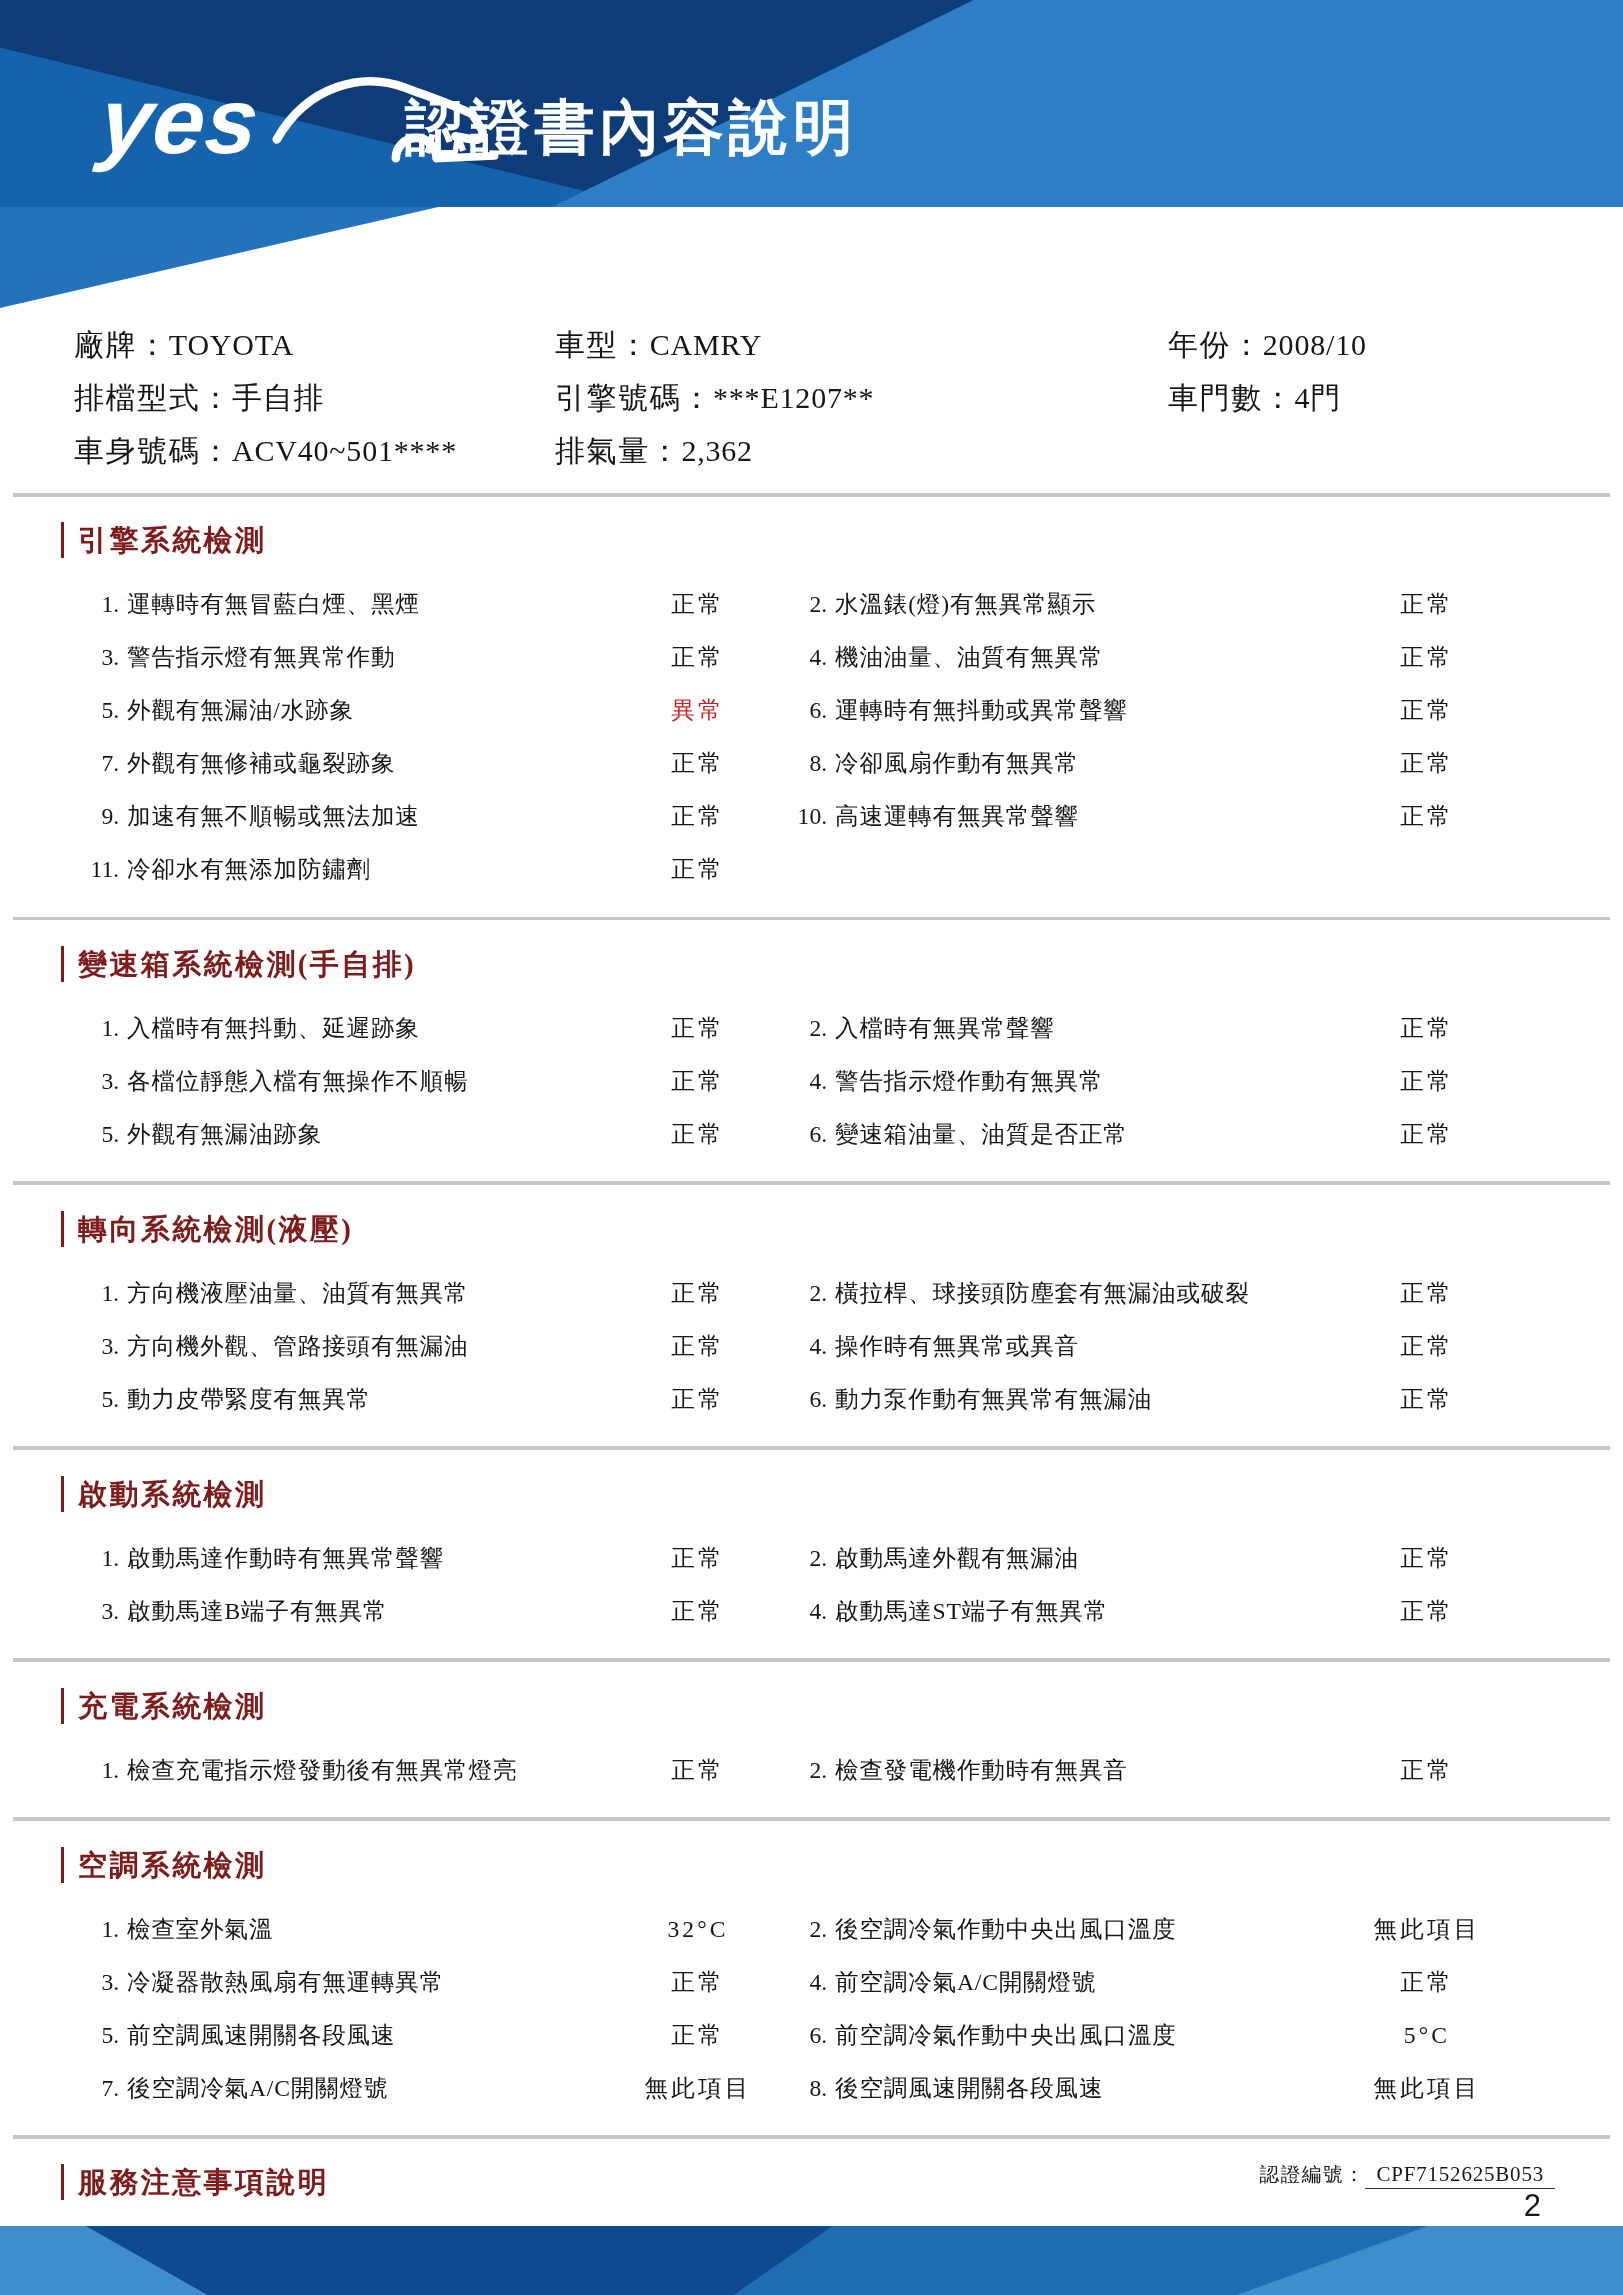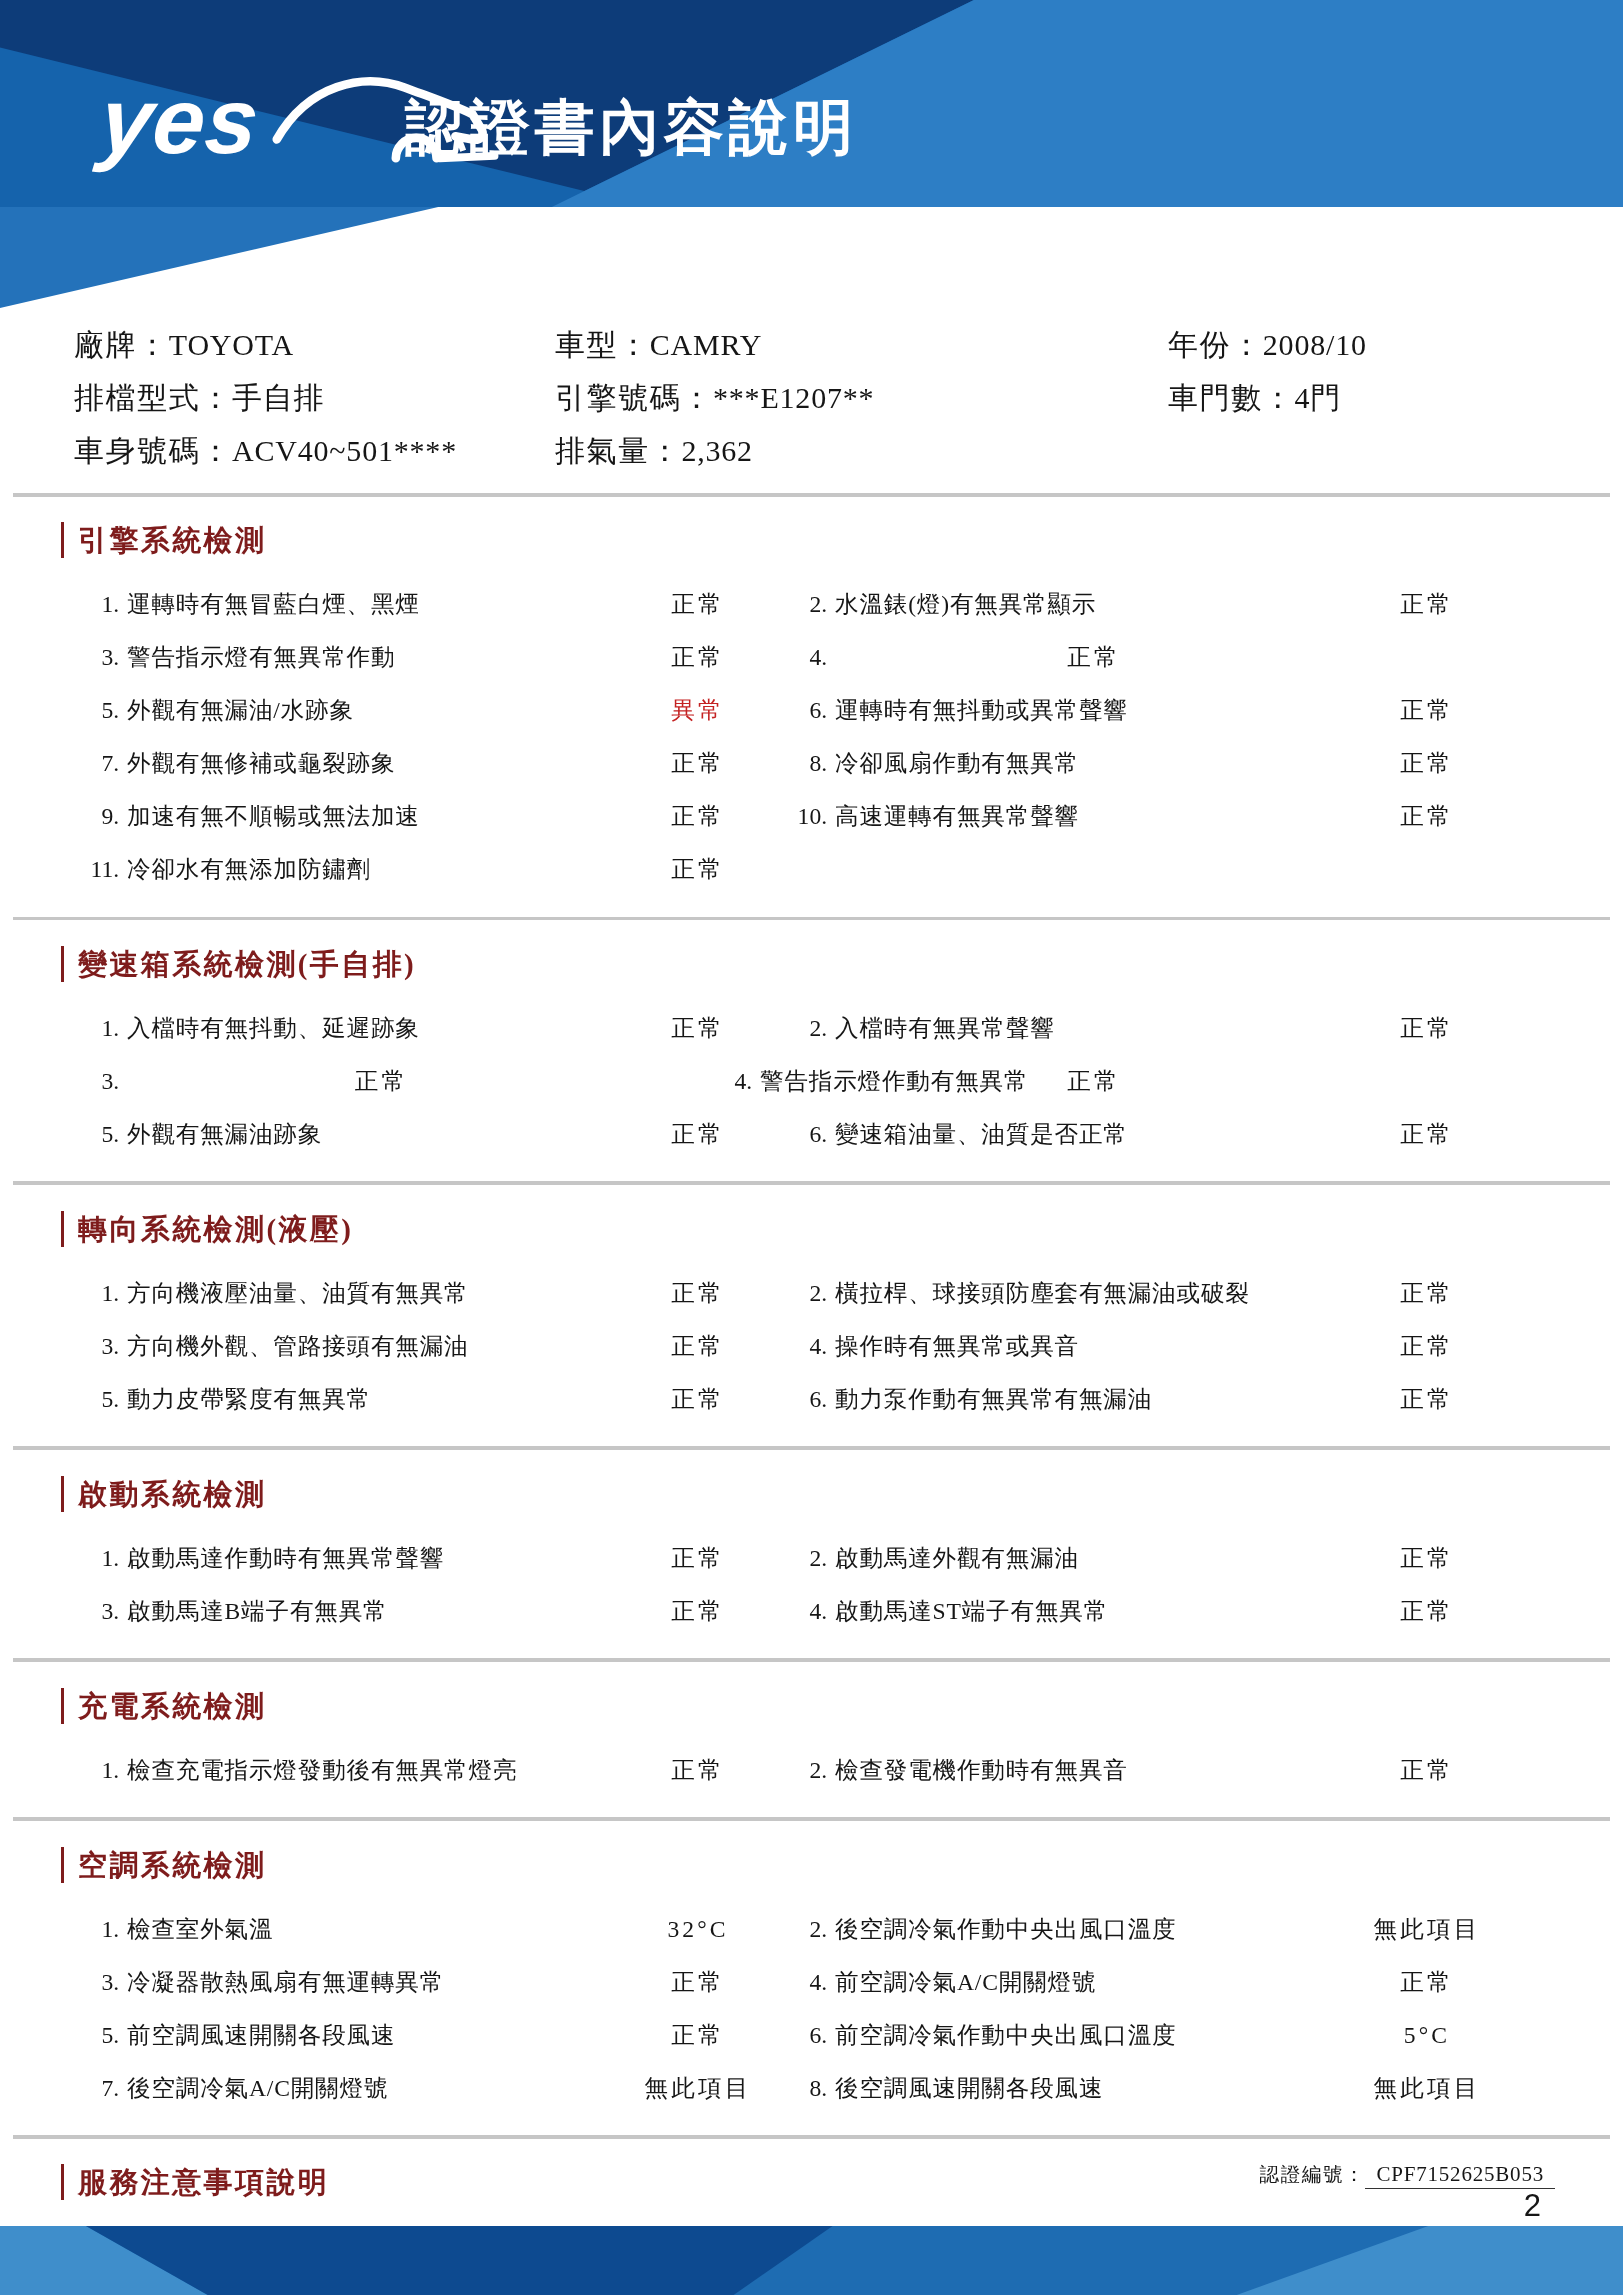--- a/index.html
+++ b/index.html
@@ -112,20 +112,21 @@
         <div class="res" data-status="normal">正常</div>
       <div class="num">2.</div>
         <div class="txt">水溫錶(燈)有無異常顯示</div>
         <div class="res" data-status="normal">正常</div>
     </div>
     <div class="row">
       <div class="num">3.</div>
         <div class="txt">警告指示燈有無異常作動</div>
         <div class="res" data-status="normal">正常</div>
       <div class="num">4.</div>
+        <div class="txt">機油油量、油質有無異常</div>
         <div class="res" data-status="normal">正常</div>
     </div>
     <div class="row">
       <div class="num">5.</div>
         <div class="txt">外觀有無漏油/水跡象</div>
         <div class="res" data-status="abnormal">異常</div>
       <div class="num">6.</div>
         <div class="txt">運轉時有無抖動或異常聲響</div>
         <div class="res" data-status="normal">正常</div>
     </div>
@@ -162,20 +163,21 @@
     <div class="row">
       <div class="num">1.</div>
         <div class="txt">入檔時有無抖動、延遲跡象</div>
         <div class="res" data-status="normal">正常</div>
       <div class="num">2.</div>
         <div class="txt">入檔時有無異常聲響</div>
         <div class="res" data-status="normal">正常</div>
     </div>
     <div class="row">
       <div class="num">3.</div>
+        <div class="txt">各檔位靜態入檔有無操作不順暢</div>
         <div class="res" data-status="normal">正常</div>
       <div class="num">4.</div>
         <div class="txt">警告指示燈作動有無異常</div>
         <div class="res" data-status="normal">正常</div>
     </div>
     <div class="row">
       <div class="num">5.</div>
         <div class="txt">外觀有無漏油跡象</div>
         <div class="res" data-status="normal">正常</div>
       <div class="num">6.</div>

